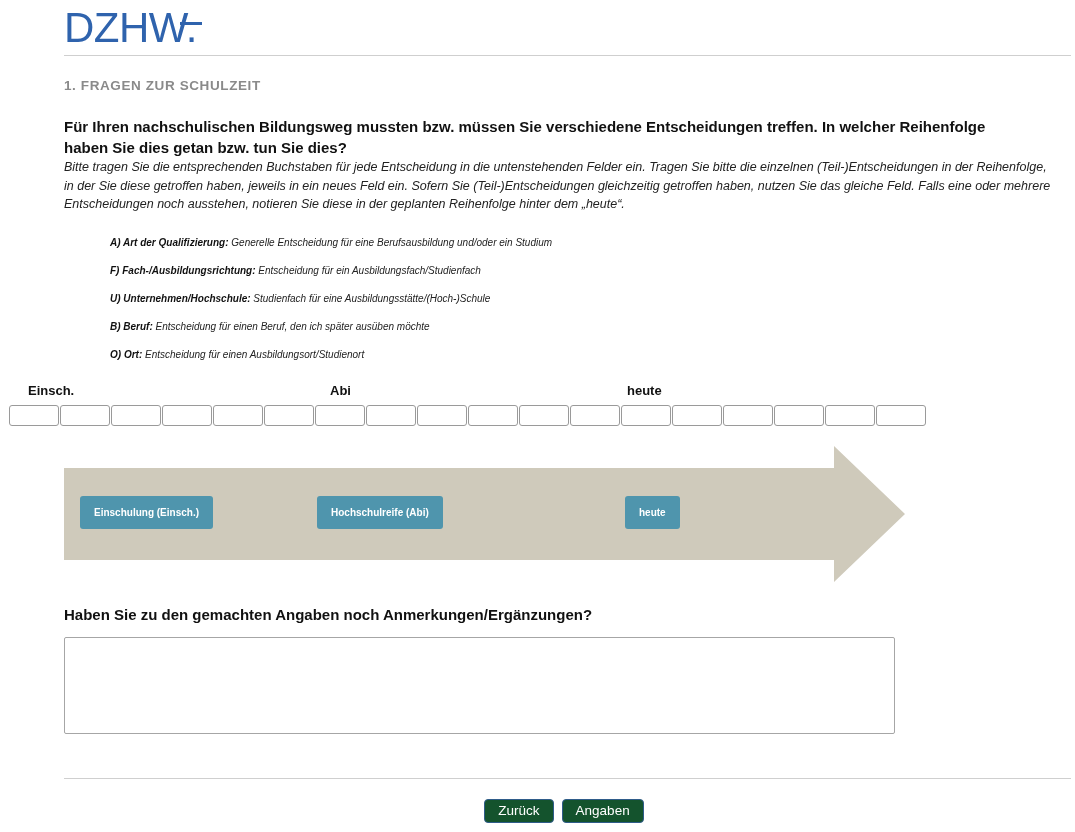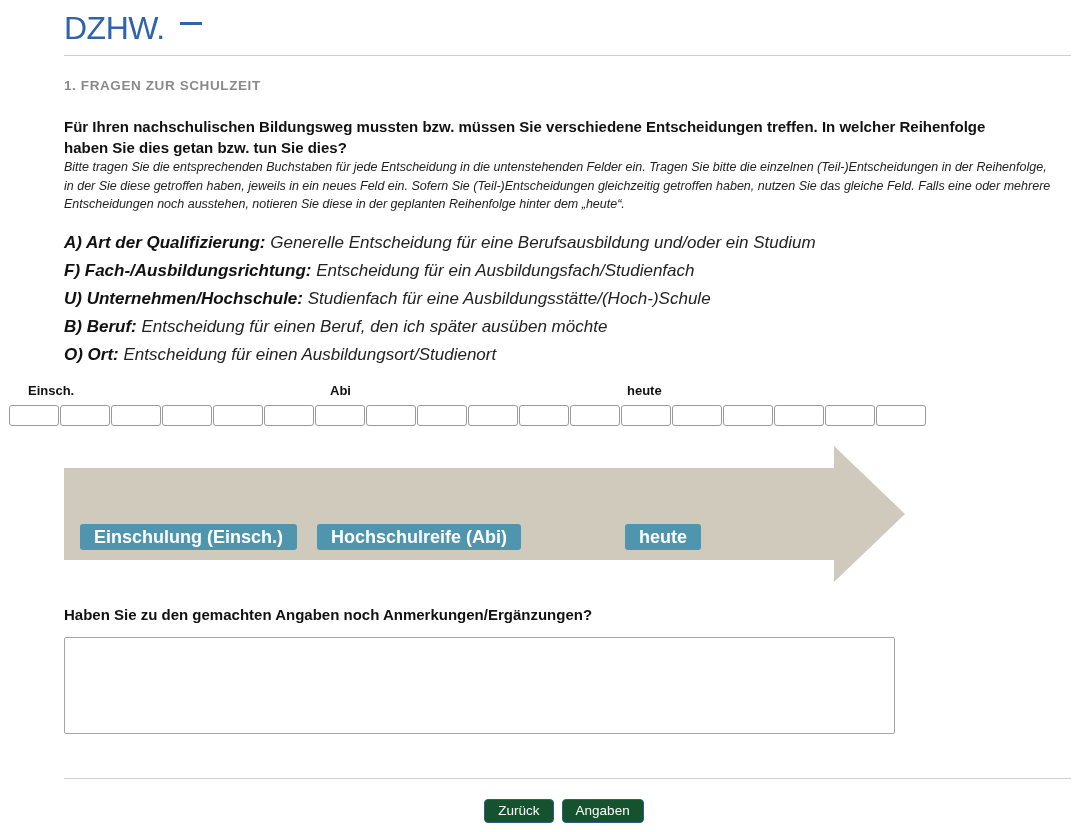--- a/index.html
+++ b/index.html
@@ -25,21 +25,21 @@
     top: 0px;
     width: 1007px;
     height: 56px;
     border-bottom: 1px solid #cfcfcf;
   }
   .logo {
     position: absolute;
     left: 0px;
     top: 6px;
     font-family: "Liberation Sans", sans-serif;
-    font-size: 32px;
+    font-size: 42px;
     font-weight: 400;
     letter-spacing: -0.5px;
     color: #2f63ad;
     line-height: 44px;
     white-space: nowrap;
   }
   .logo .dot { color: #2f63ad; }
   .logo-strike {
     position: absolute;
     left: 116px;
@@ -80,24 +80,25 @@
     line-height: 18.5px;
     color: #222;
   }
   .legend {
     position: absolute;
     left: 64px;
     top: 229px;
     width: 960px;
   }
   .legend-row {
-    font-size: 17px;
+    font-size: 10px;
     line-height: 28px;
     font-style: italic;
     color: #222;
+    margin-left: 46px;
   }
   .legend-row b {
     font-style: italic;
     font-weight: bold;
     color: #111;
   }
   
   .labels {
     position: absolute;
     left: 0px;
@@ -135,32 +136,31 @@
   .timeline {
     position: absolute;
     left: 64px;
     top: 446px;
     width: 860px;
     height: 136px;
   }
   .arrow-svg { display: block; }
   .chip {
     position: absolute;
-    height: 26px;
+    height: 33px;
     background: #4f95ad;
     color: #ffffff;
-    font-size: 18px;
+    font-size: 10px;
     font-weight: bold;
     border-radius: 3px;
     display: flex;
     align-items: center;
     justify-content: center;
     padding: 0 14px;
     white-space: nowrap;
-    margin-top: 28px;
   }
   
   .comment-label {
     position: absolute;
     left: 64px;
     top: 606px;
     font-size: 15px;
     font-weight: bold;
     color: #111;
   }

